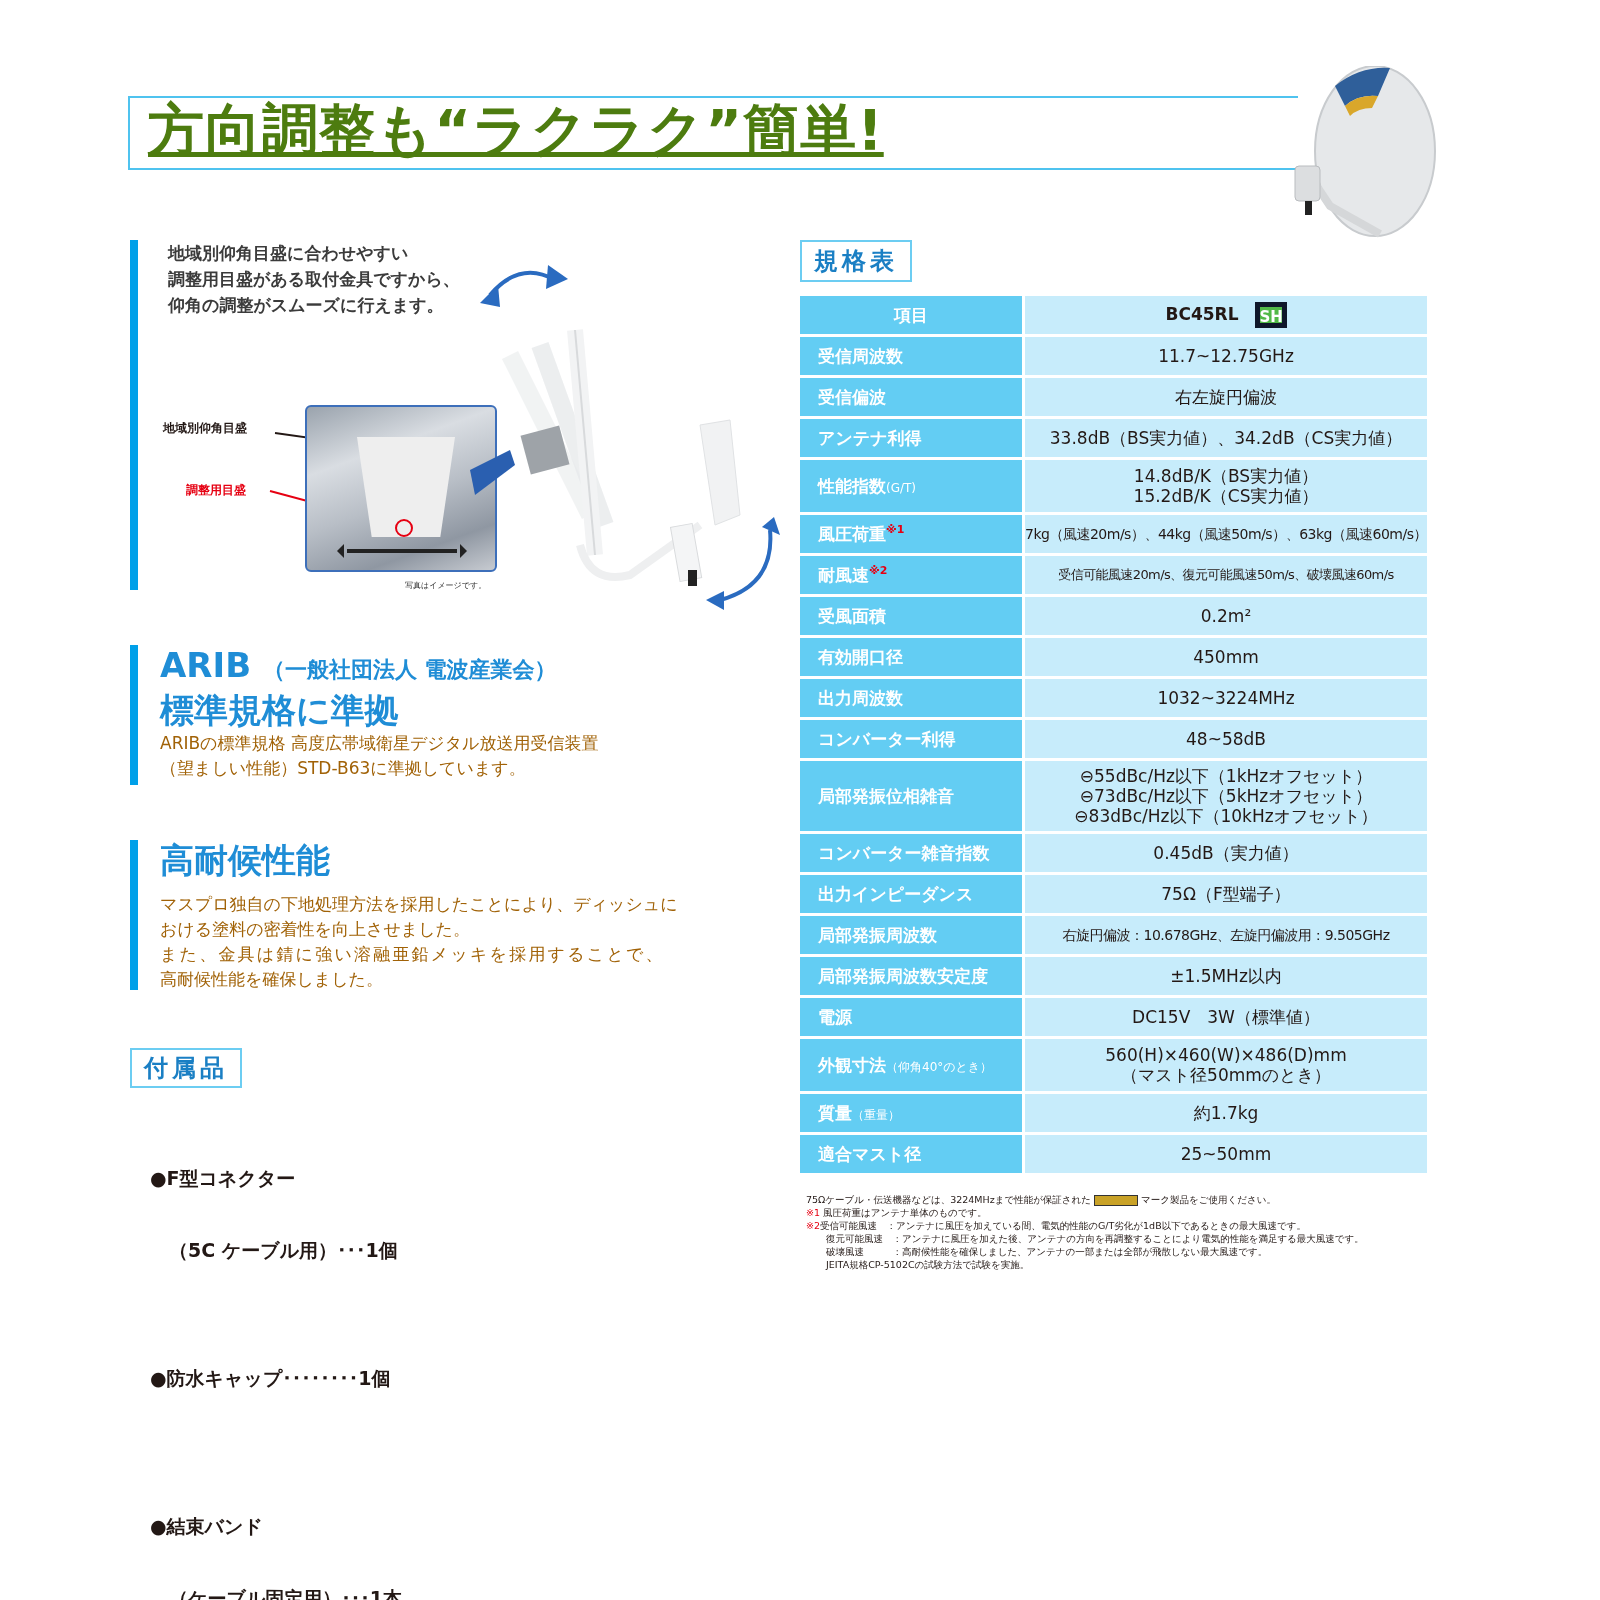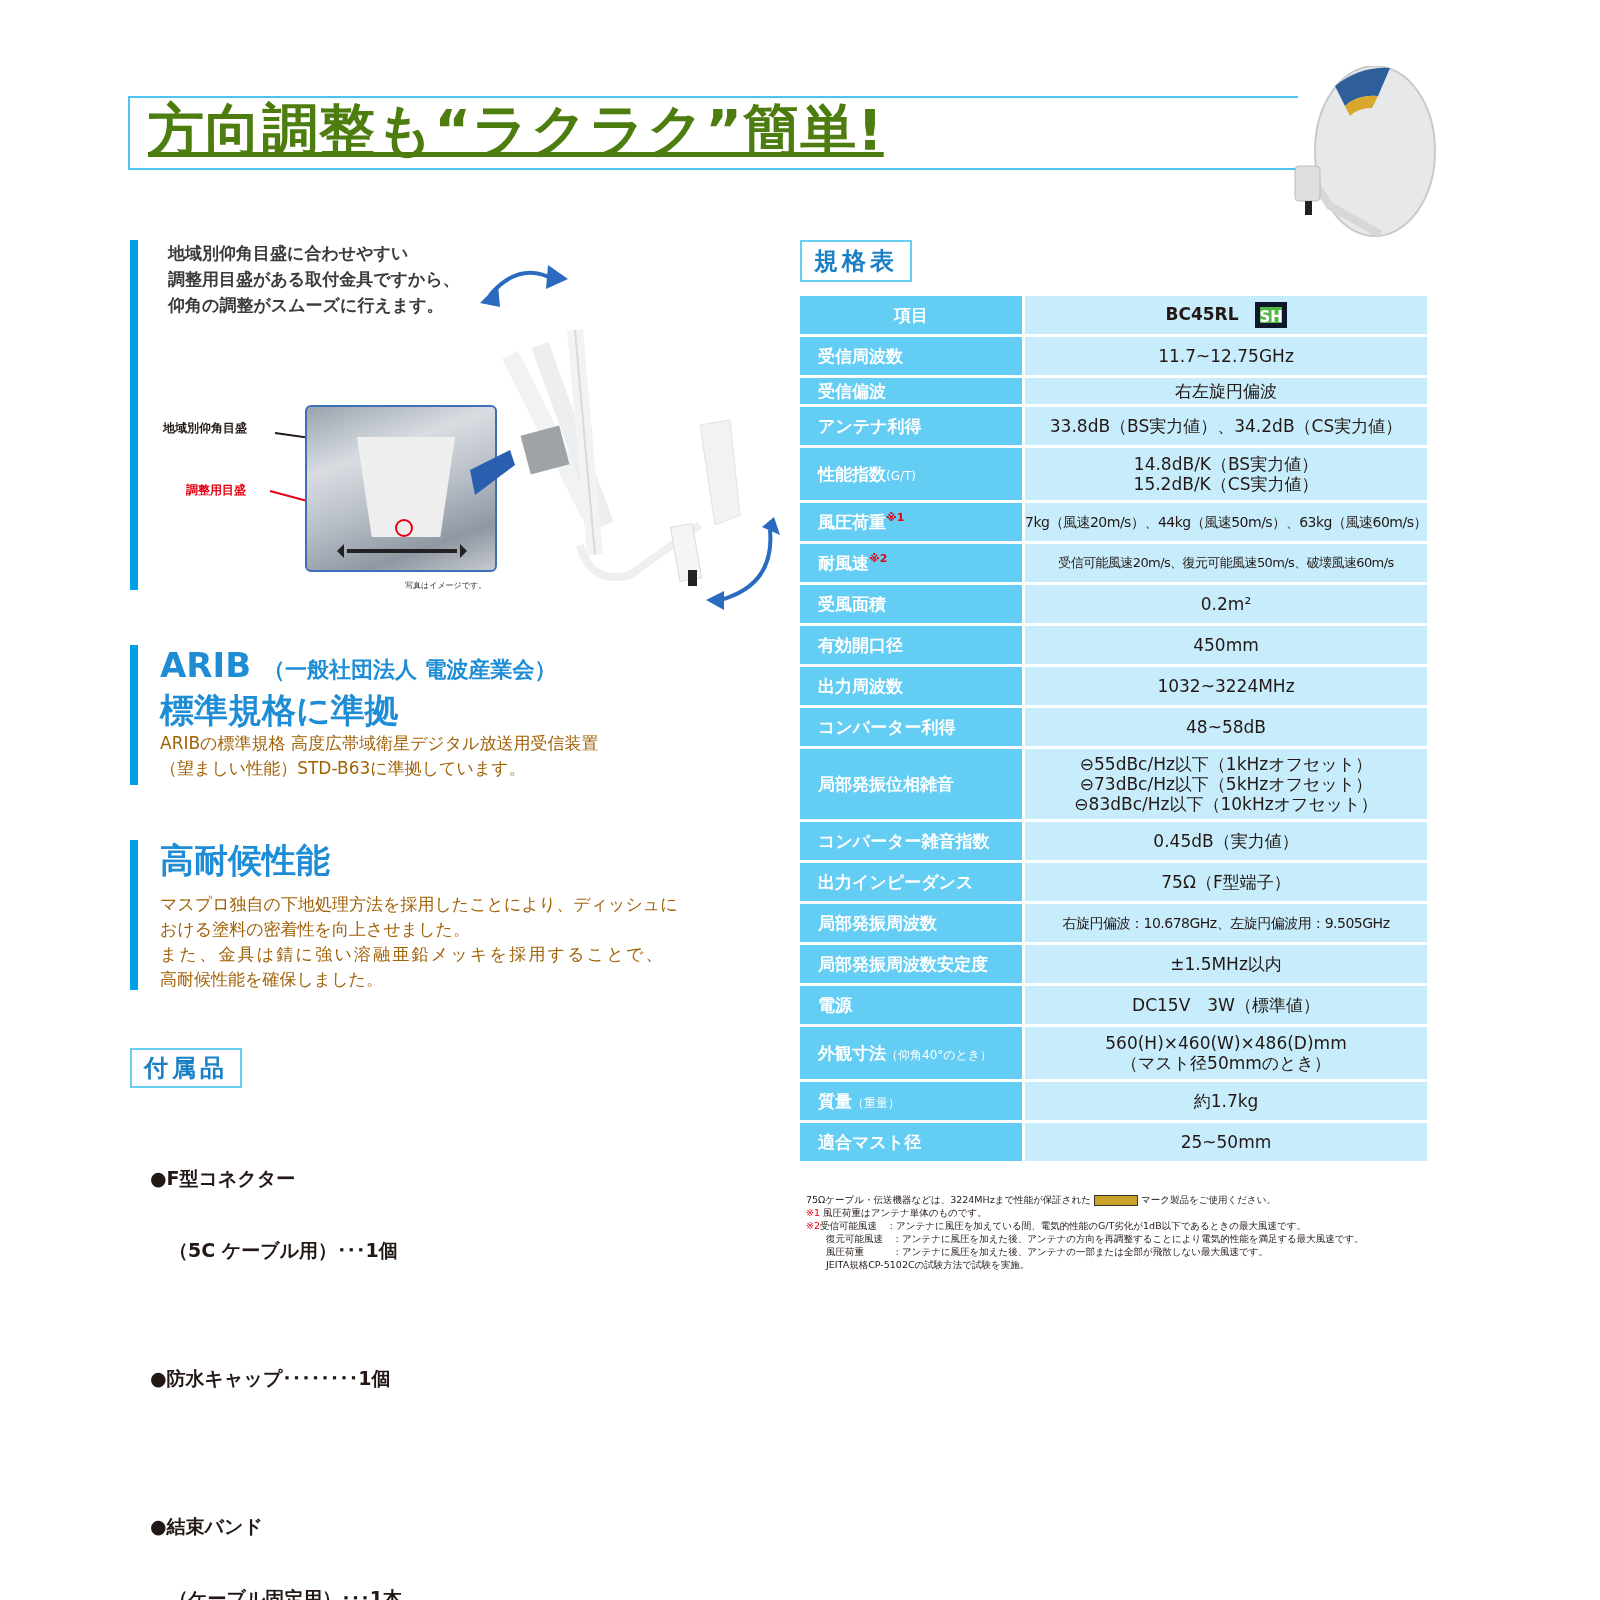--- a/index.html
+++ b/index.html
@@ -191,21 +191,21 @@
       <tr class="head" style="height:38px;">
     <td class="k">項目</td>
     <td class="v">
       <span>BC45RL</span><span class="sh-badge">SH</span>
     </td>
   </tr>
   <tr style="height:38px;">
         <td class="k">受信周波数</td>
         <td class="v">11.7~12.75GHz</td>
       </tr>
-  <tr style="height:26px;">
+  <tr style="height:38px;">
         <td class="k">受信偏波</td>
         <td class="v">右左旋円偏波</td>
       </tr>
   <tr style="height:38px;">
         <td class="k">アンテナ利得</td>
         <td class="v">33.8dB（BS実力値）、34.2dB（CS実力値）</td>
       </tr>
   <tr style="height:52px;">
     <td class="k"><span>性能指数</span><small>(G/T)</small></td>
     <td class="v">
@@ -281,15 +281,15 @@
         <td class="v">25~50mm</td>
       </tr>
 </tbody>
   </table>
 
 <div class="notes">
   <div><span>75Ωケーブル・伝送機器などは、3224MHzまで性能が保証された</span> <span class="digital-mark"></span> <span>マーク製品をご使用ください。</span></div>
   <div><span class="mark">※1</span> <span>風圧荷重はアンテナ単体のものです。</span></div>
   <div><span class="mark">※2</span><span>受信可能風速　：アンテナに風圧を加えている間、電気的性能のG/T劣化が1dB以下であるときの最大風速です。</span></div>
   <div class="indent">復元可能風速　：アンテナに風圧を加えた後、アンテナの方向を再調整することにより電気的性能を満足する最大風速です。</div>
-  <div class="indent">風圧荷重　　　：アンテナに風圧を加えた後、アンテナの一部または全部が飛散しない最大風速です。</div>
+  <div class="indent">破壊風速　　　：高耐候性能を確保しました、アンテナの一部または全部が飛散しない最大風速です。</div>
   <div class="indent">JEITA規格CP-5102Cの試験方法で試験を実施。</div>
 </div>
 
 </body></html>

